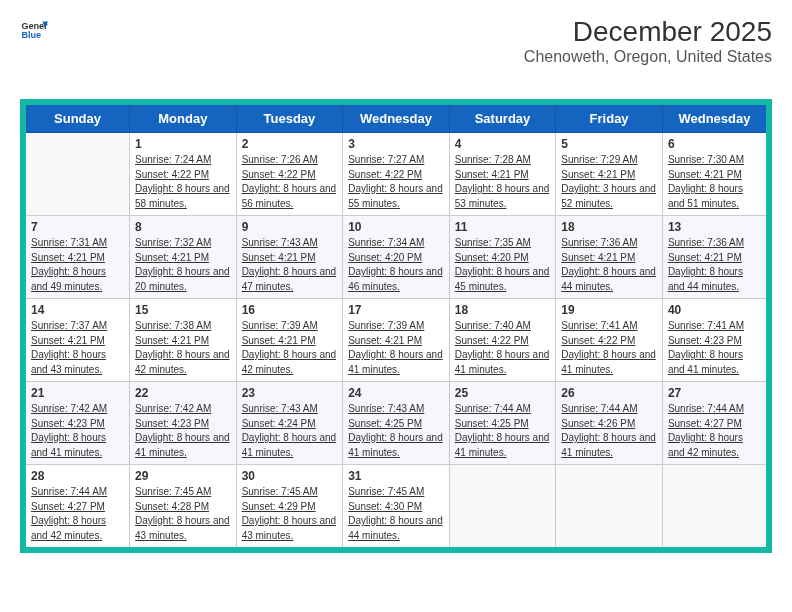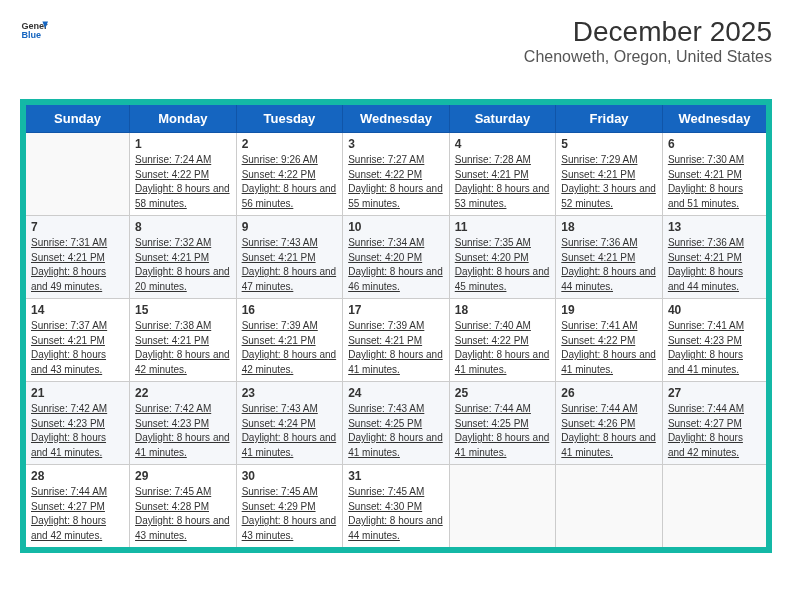--- a/index.html
+++ b/index.html
@@ -116,21 +116,21 @@
           <span class="day-number">1</span>
         <div class="cell-content">
           <span>Sunrise: 7:24 AM</span><br>
           <span>Sunset: 4:22 PM</span><br>
           <span>Daylight: 8 hours and 58 minutes.</span>
         </div>
         </td>
         <td>
           <span class="day-number">2</span>
         <div class="cell-content">
-          <span>Sunrise: 9:26 AM</span><br>
+          <span>Sunrise: 7:26 AM</span><br>
           <span>Sunset: 4:22 PM</span><br>
           <span>Daylight: 8 hours and 56 minutes.</span>
         </div>
         </td>
         <td>
           <span class="day-number">3</span>
         <div class="cell-content">
           <span>Sunrise: 7:27 AM</span><br>
           <span>Sunset: 4:22 PM</span><br>
           <span>Daylight: 8 hours and 55 minutes.</span>

